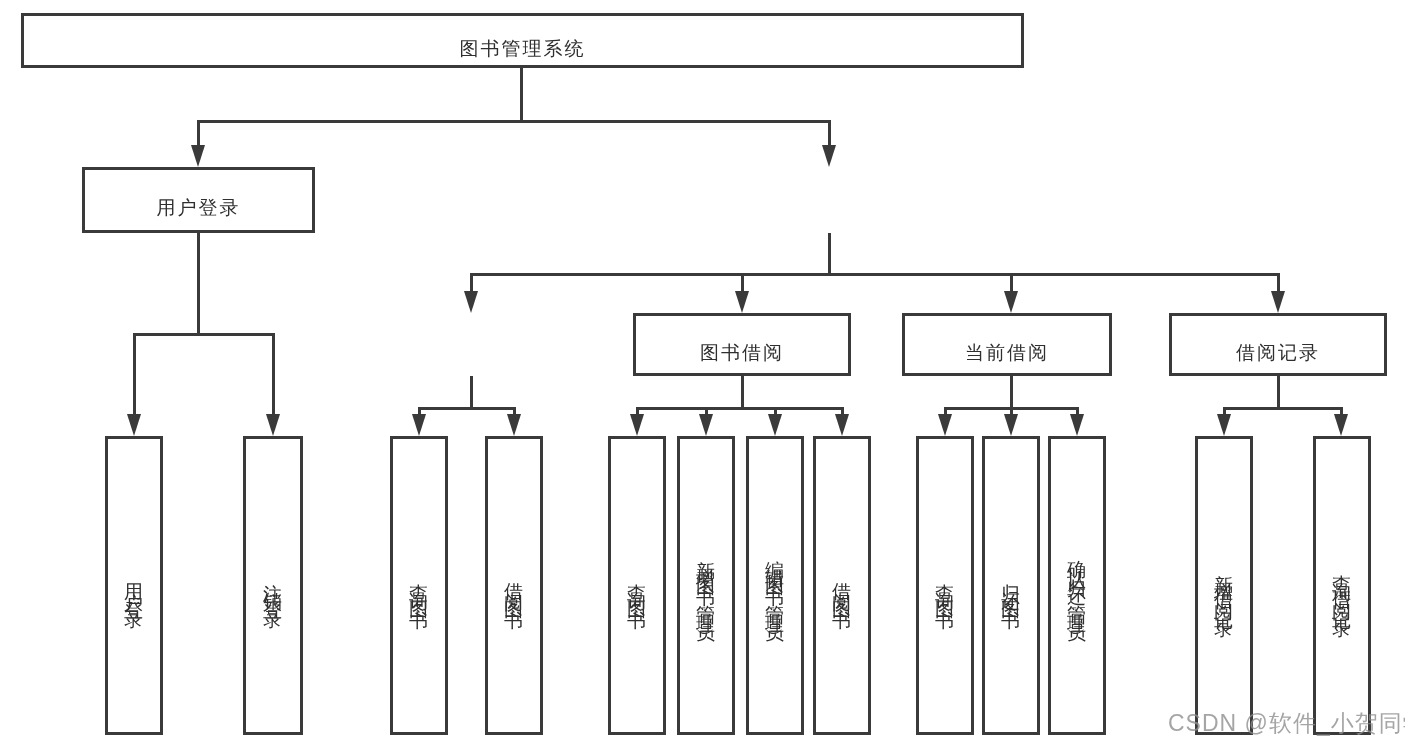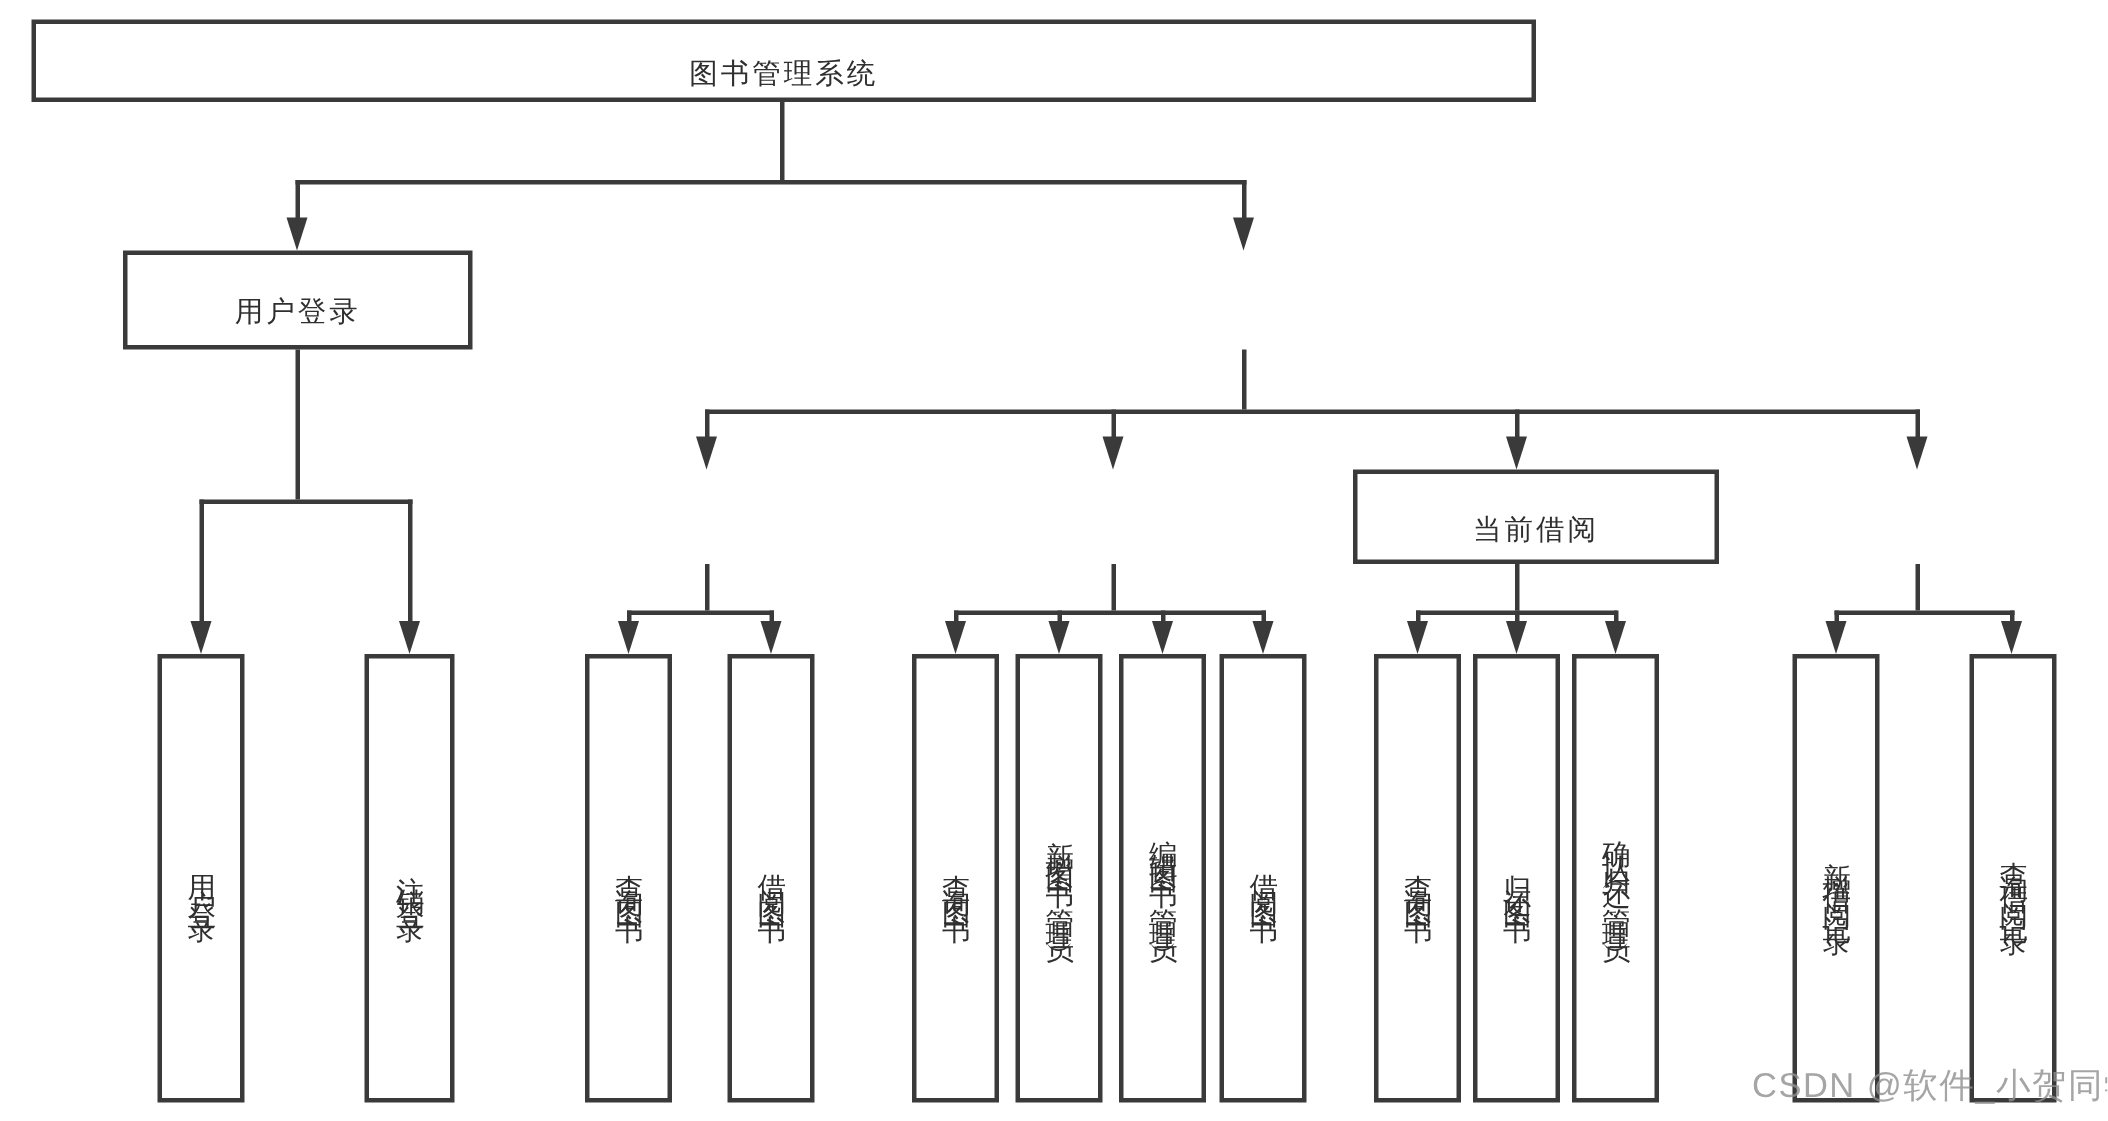--- a/index.html
+++ b/index.html
@@ -98,22 +98,28 @@
   <div class="hline" style="left:470px; top:273px; width:810px;"></div>
   <div class="vline" style="left:470px; top:273px; height:22px;"></div>
   <div class="arr" style="left:464px; top:291px;"></div>
   <div class="vline" style="left:741px; top:273px; height:22px;"></div>
   <div class="arr" style="left:735px; top:291px;"></div>
   <div class="vline" style="left:1010px; top:273px; height:22px;"></div>
   <div class="arr" style="left:1004px; top:291px;"></div>
   <div class="vline" style="left:1277px; top:273px; height:22px;"></div>
   <div class="arr" style="left:1271px; top:291px;"></div>
 
-  <div class="node" style="left:902px; top:313px; width:244px; height:63px;">
+  <div class="node" style="left:633px; top:313px; width:218px; height:63px;">
+    <span class="hlabel">图书借阅</span>
+  </div>
+  <div class="node" style="left:902px; top:313px; width:210px; height:63px;">
     <span class="hlabel">当前借阅</span>
+  </div>
+  <div class="node" style="left:1169px; top:313px; width:218px; height:63px;">
+    <span class="hlabel">借阅记录</span>
   </div>
 
   <div class="vline" style="left:470px; top:376px; height:31px;"></div>
   <div class="hline" style="left:418px; top:407px; width:98px;"></div>
   <div class="vline" style="left:418px; top:407px; height:12px;"></div>
   <div class="arr" style="left:412px; top:414px;"></div>
   <div class="vline" style="left:513px; top:407px; height:12px;"></div>
   <div class="arr" style="left:507px; top:414px;"></div>
 
   <div class="vline" style="left:741px; top:376px; height:31px;"></div>

